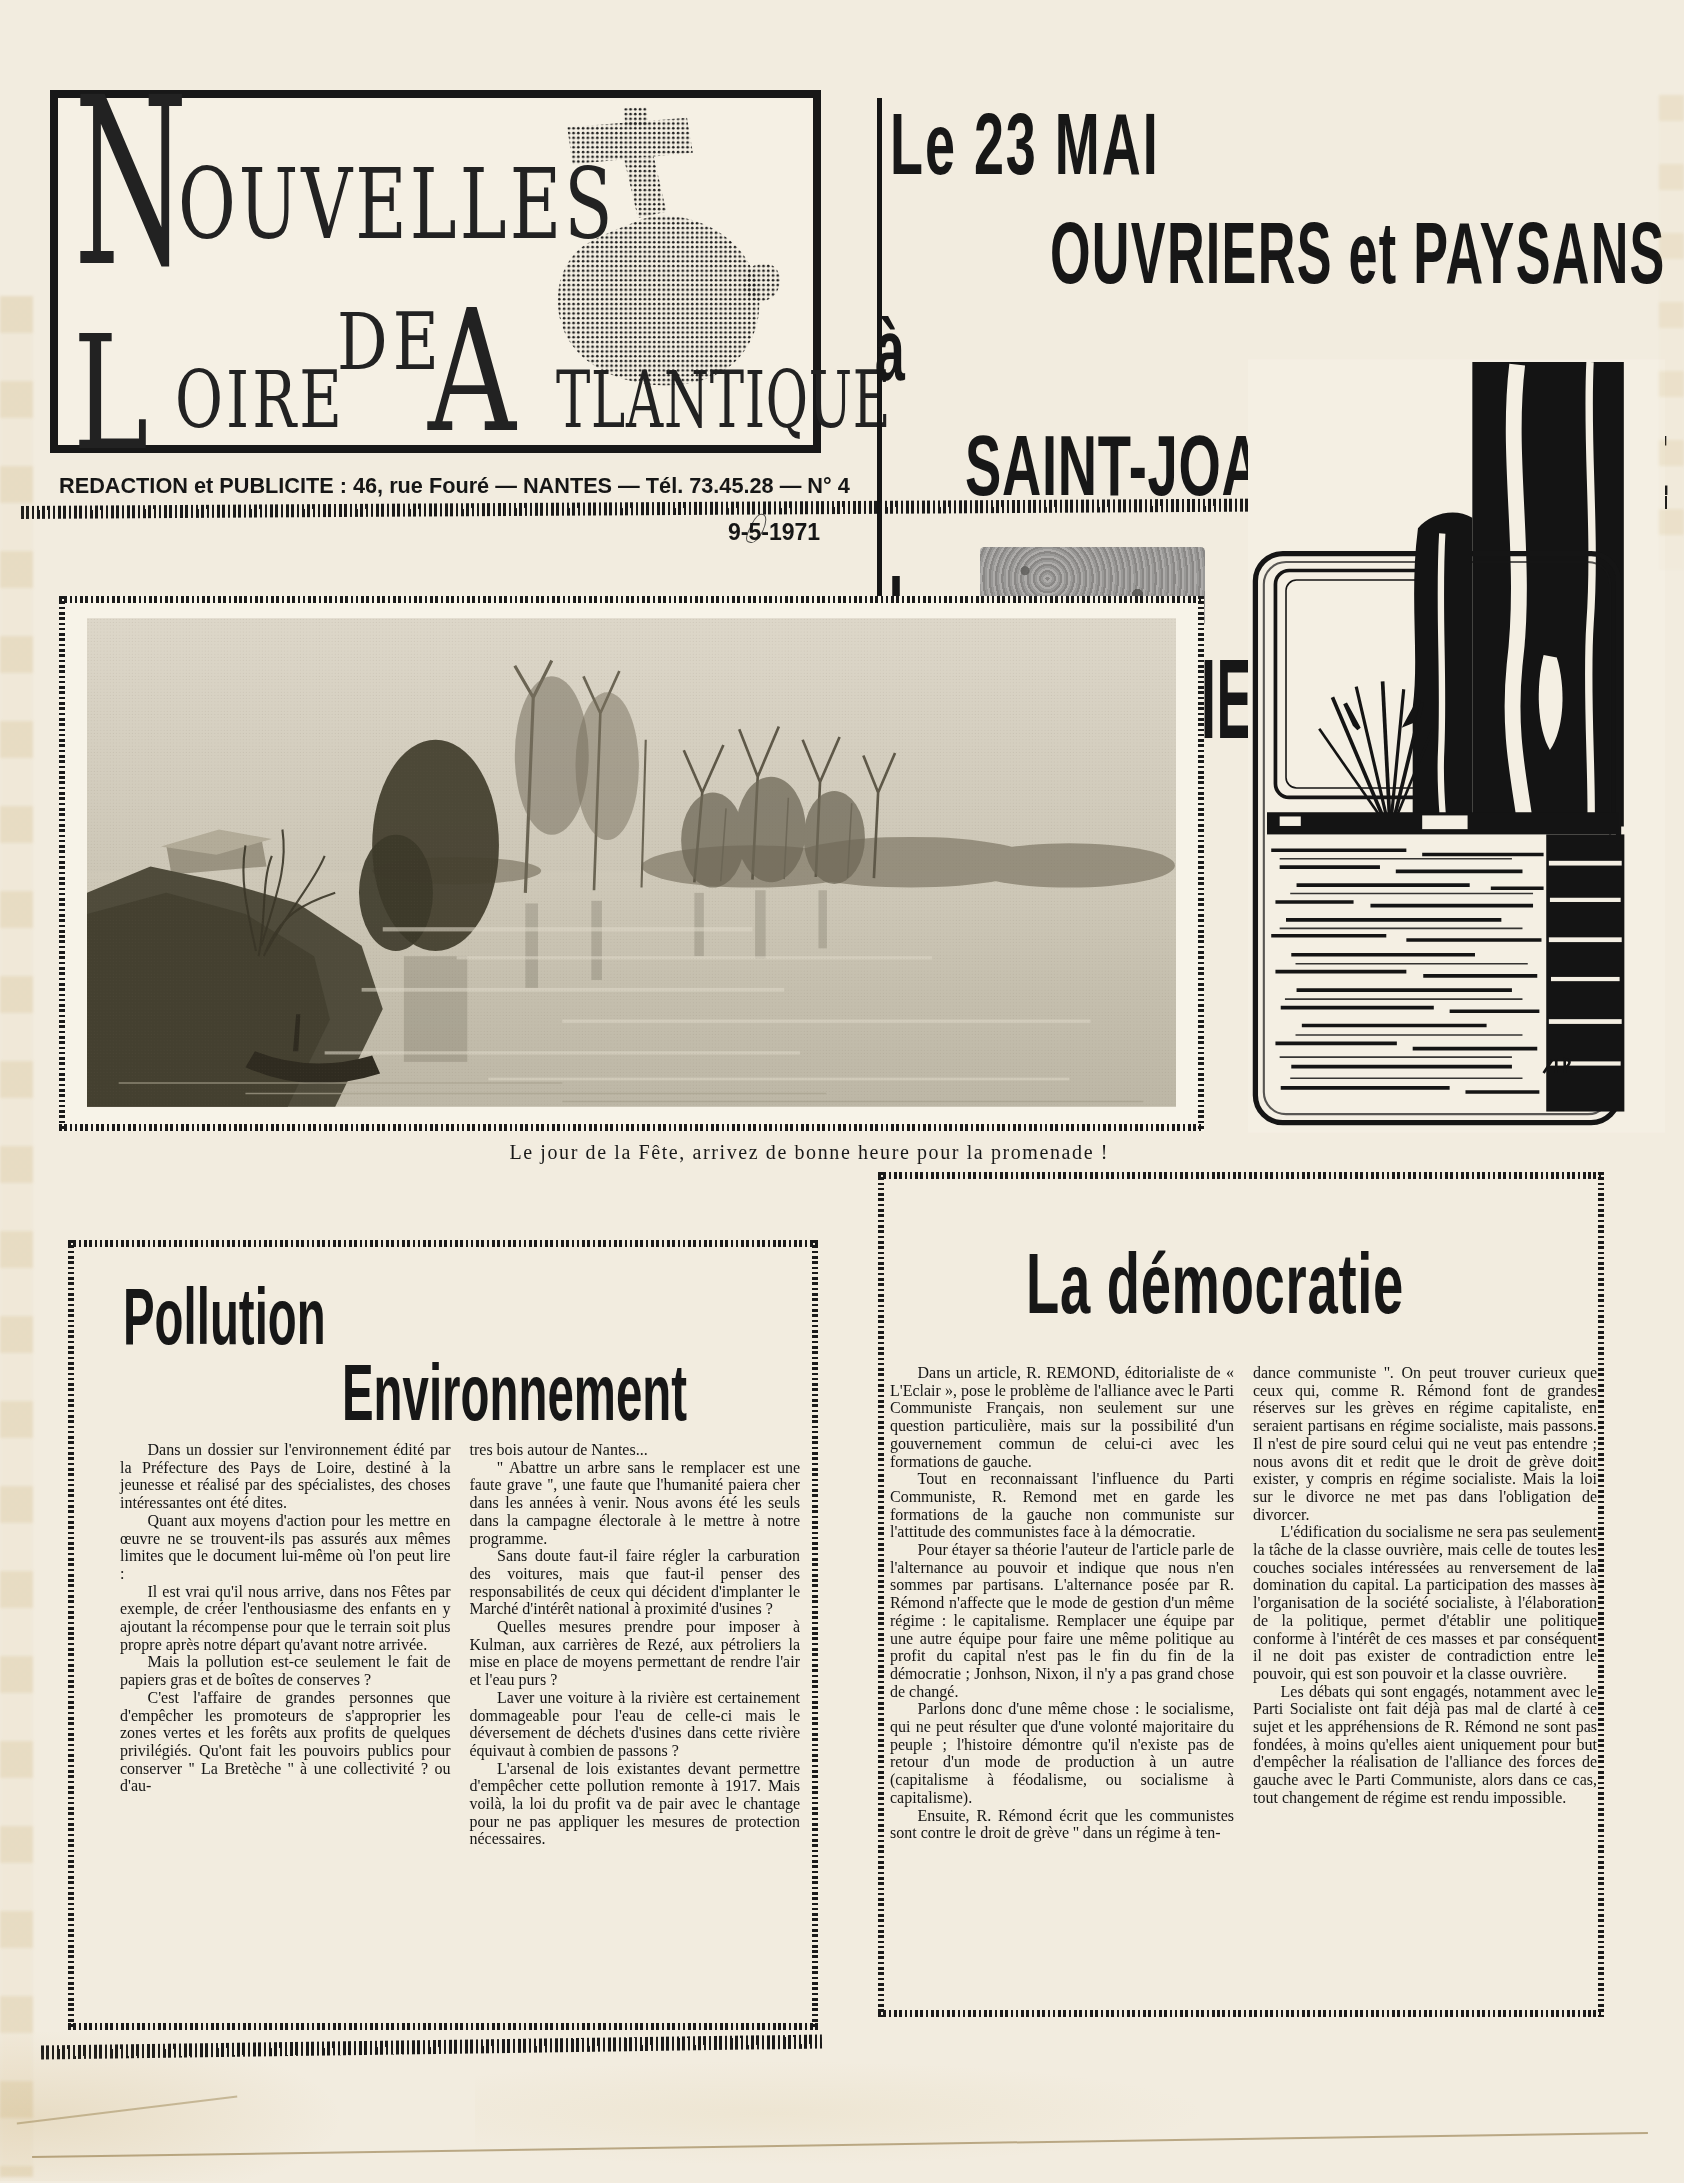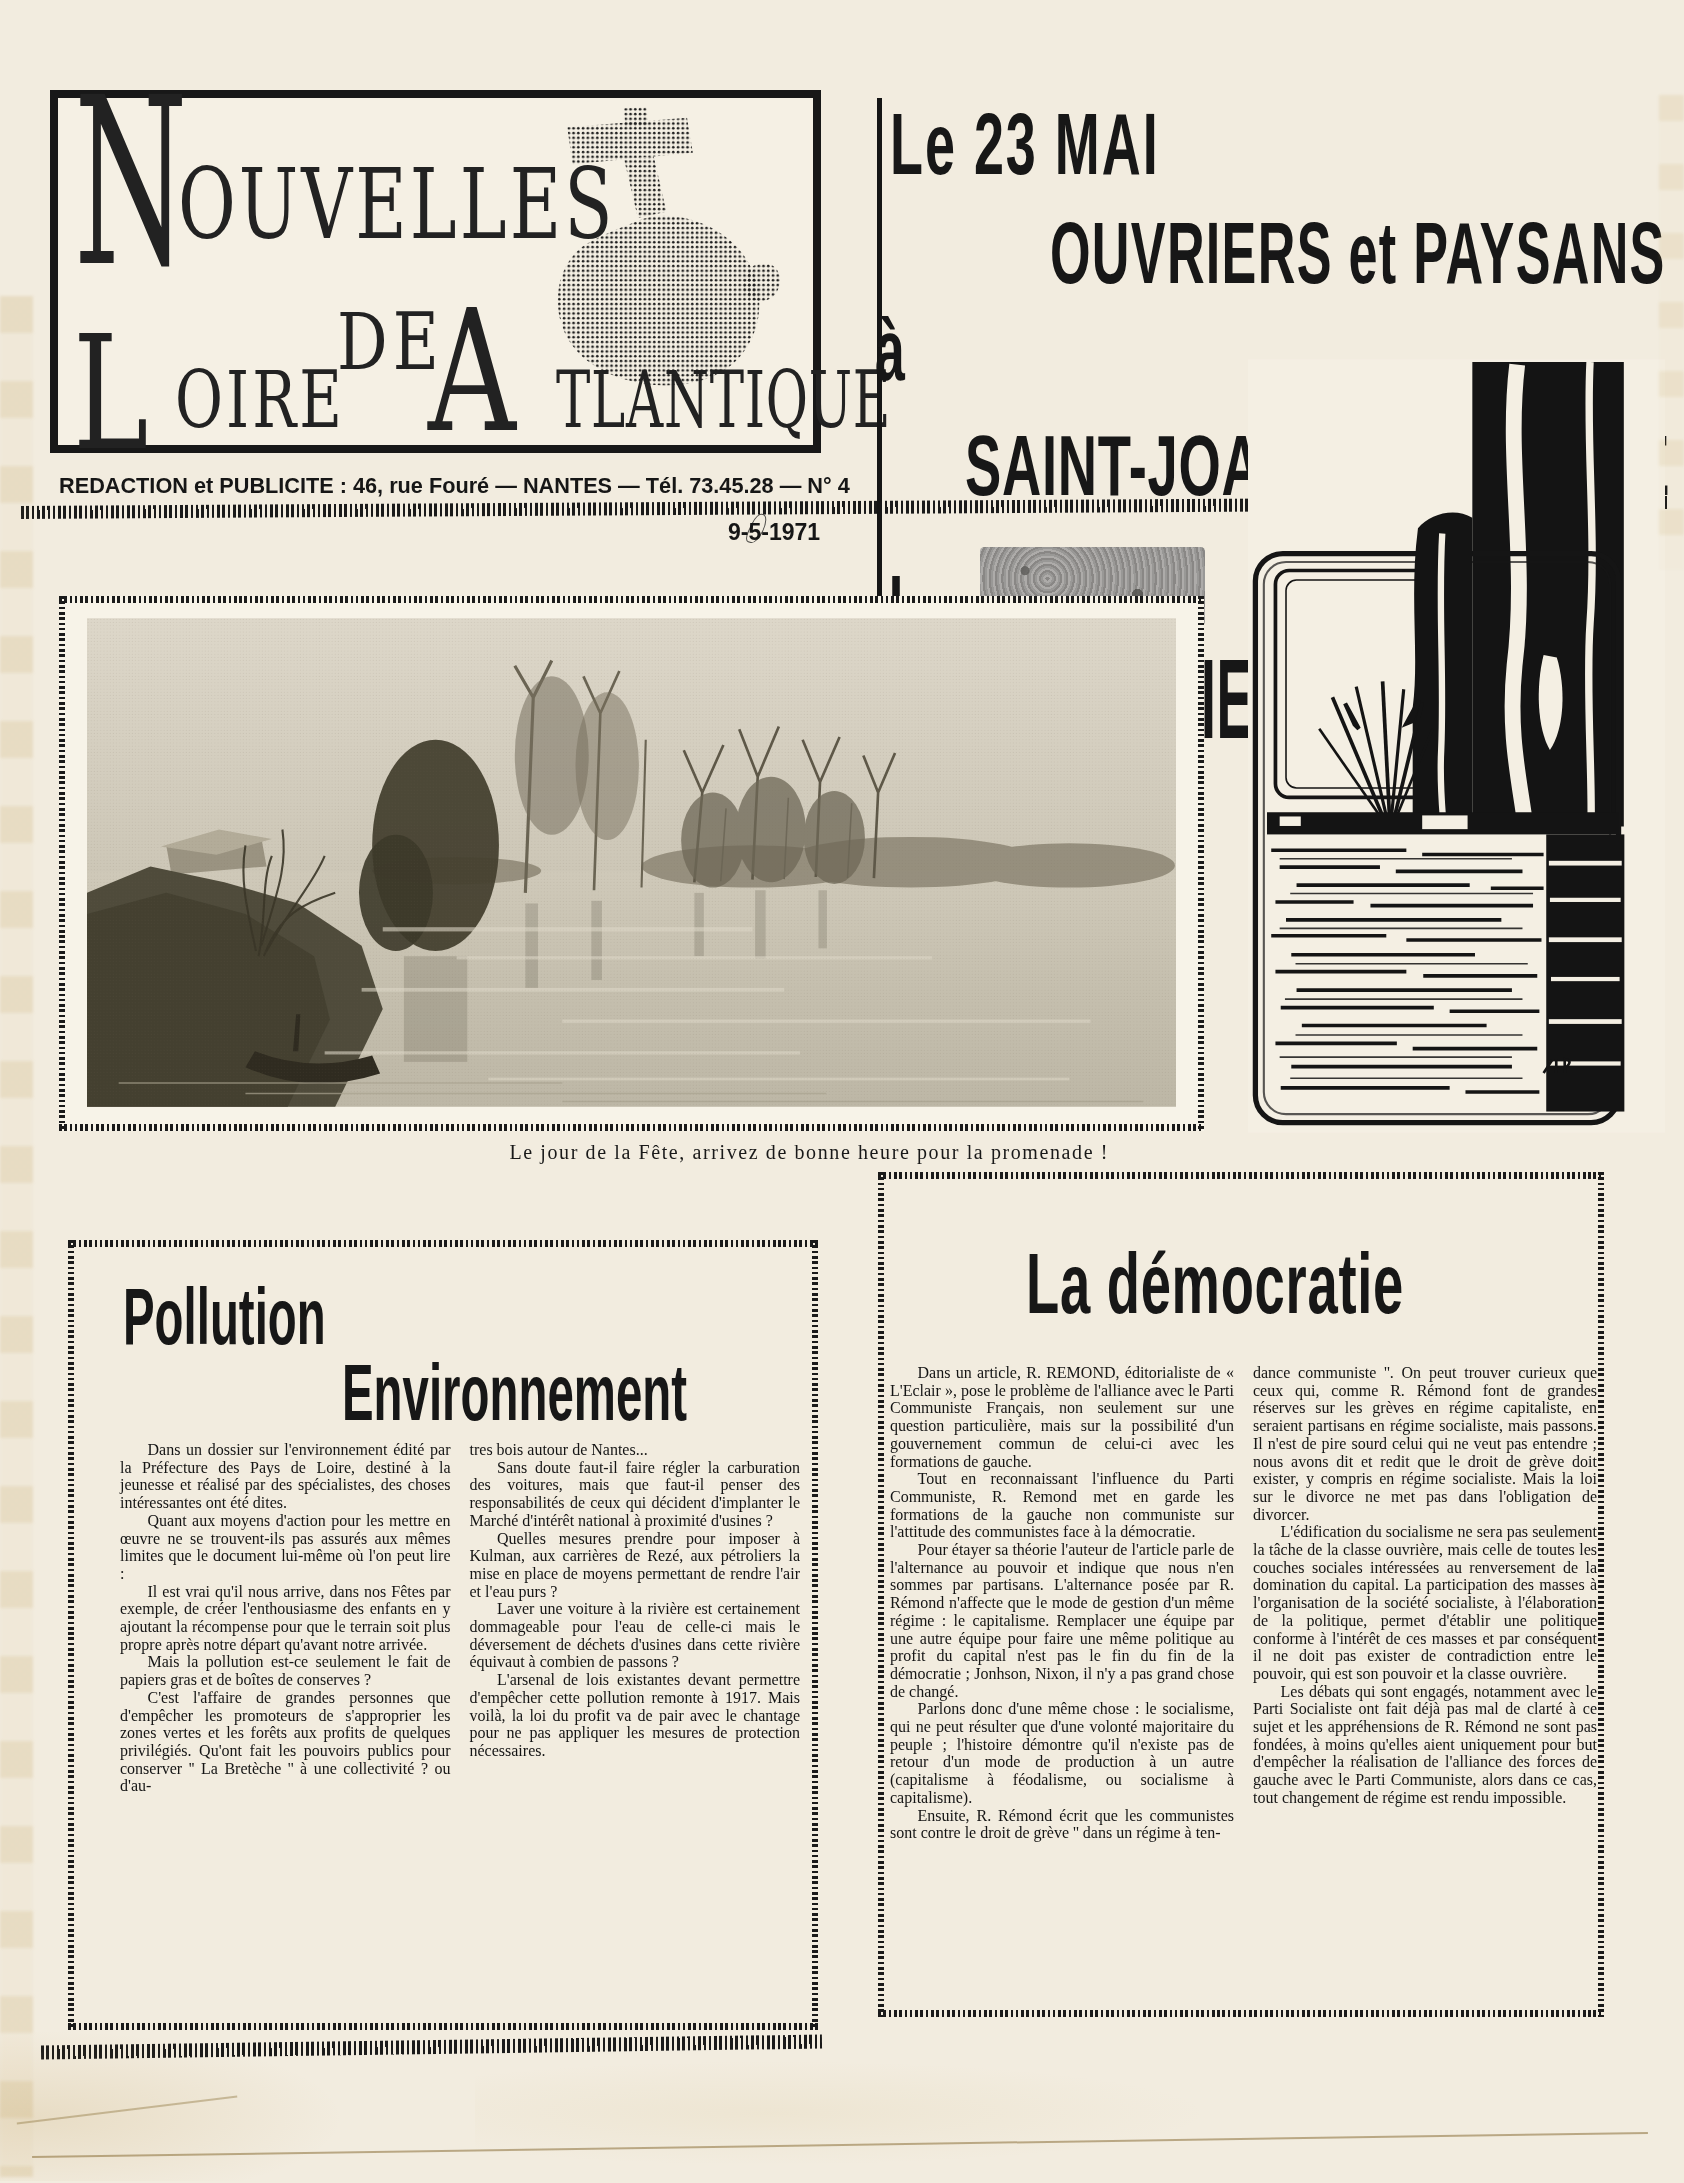--- a/index.html
+++ b/index.html
@@ -281,20 +281,21 @@
   <div class="colrow" style="left:86px; top:1441px; width:714px; gap:19px;">
     <div class="col" style="width:348px;margin-left:34px;">
         <p>Dans un dossier sur l'environnement édité par la Préfecture des Pays de Loire, destiné à la jeunesse et réalisé par des spécialistes, des choses intéressantes ont été dites.</p>
         <p>Quant aux moyens d'action pour les mettre en œuvre ne se trouvent-ils pas assurés aux mêmes limites que le document lui-même où l'on peut lire :</p>
         <p>Il est vrai qu'il nous arrive, dans nos Fêtes par exemple, de créer l'enthousiasme des enfants en y ajoutant la récompense pour que le terrain soit plus propre après notre départ qu'avant notre arrivée.</p>
         <p>Mais la pollution est-ce seulement le fait de papiers gras et de boîtes de conserves ?</p>
         <p>C'est l'affaire de grandes personnes que d'empêcher les promoteurs de s'approprier les zones vertes et les forêts aux profits de quelques privilégiés. Qu'ont fait les pouvoirs publics pour conserver '' La Bretèche '' à une collectivité ? ou d'au-</p>
       </div>
     <div class="col" style="width:348px;">
         <p style="text-indent: 0px;">tres bois autour de Nantes...</p>
+        <p>'' Abattre un arbre sans le remplacer est une faute grave '', une faute que l'humanité paiera cher dans les années à venir. Nous avons été les seuls dans la campagne électorale à le mettre à notre programme.</p>
         <p>Sans doute faut-il faire régler la carburation des voitures, mais que faut-il penser des responsabilités de ceux qui décident d'implanter le Marché d'intérêt national à proximité d'usines ?</p>
         <p>Quelles mesures prendre pour imposer à Kulman, aux carrières de Rezé, aux pétroliers la mise en place de moyens permettant de rendre l'air et l'eau purs ?</p>
         <p>Laver une voiture à la rivière est certainement dommageable pour l'eau de celle-ci mais le déversement de déchets d'usines dans cette rivière équivaut à combien de passons ?</p>
         <p>L'arsenal de lois existantes devant permettre d'empêcher cette pollution remonte à 1917. Mais voilà, la loi du profit va de pair avec le chantage pour ne pas appliquer les mesures de protection nécessaires.</p>
       </div>
   </div>
 
   <div class="abs comb-h" style="left:41px; top:2040px; width:781px; height:13.7px; transform:rotate(-0.8deg);"></div>
 
   <div class="box" style="left:878px; top:1172px; width:726px; height:845px;">

